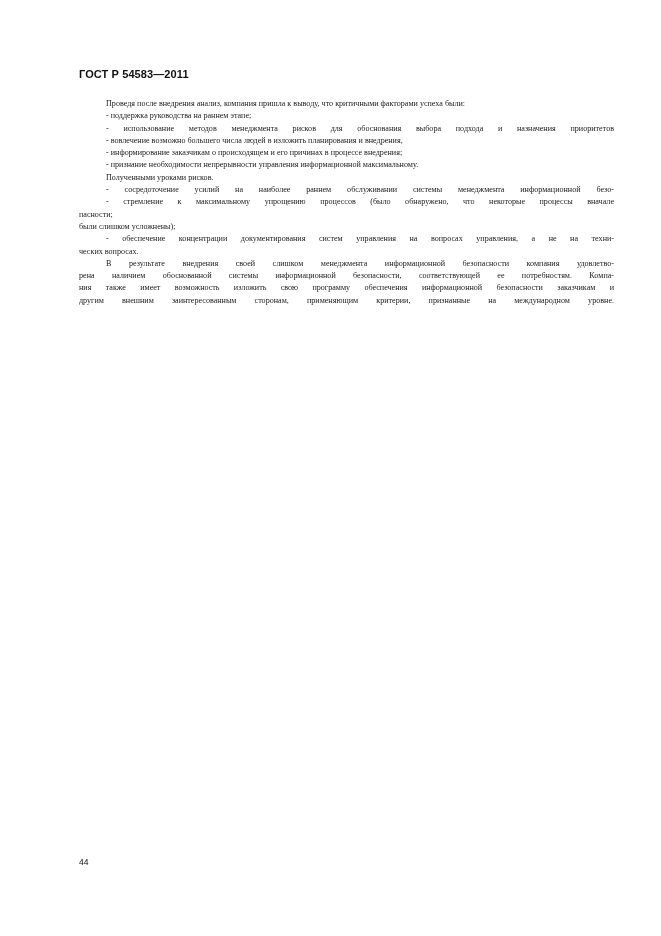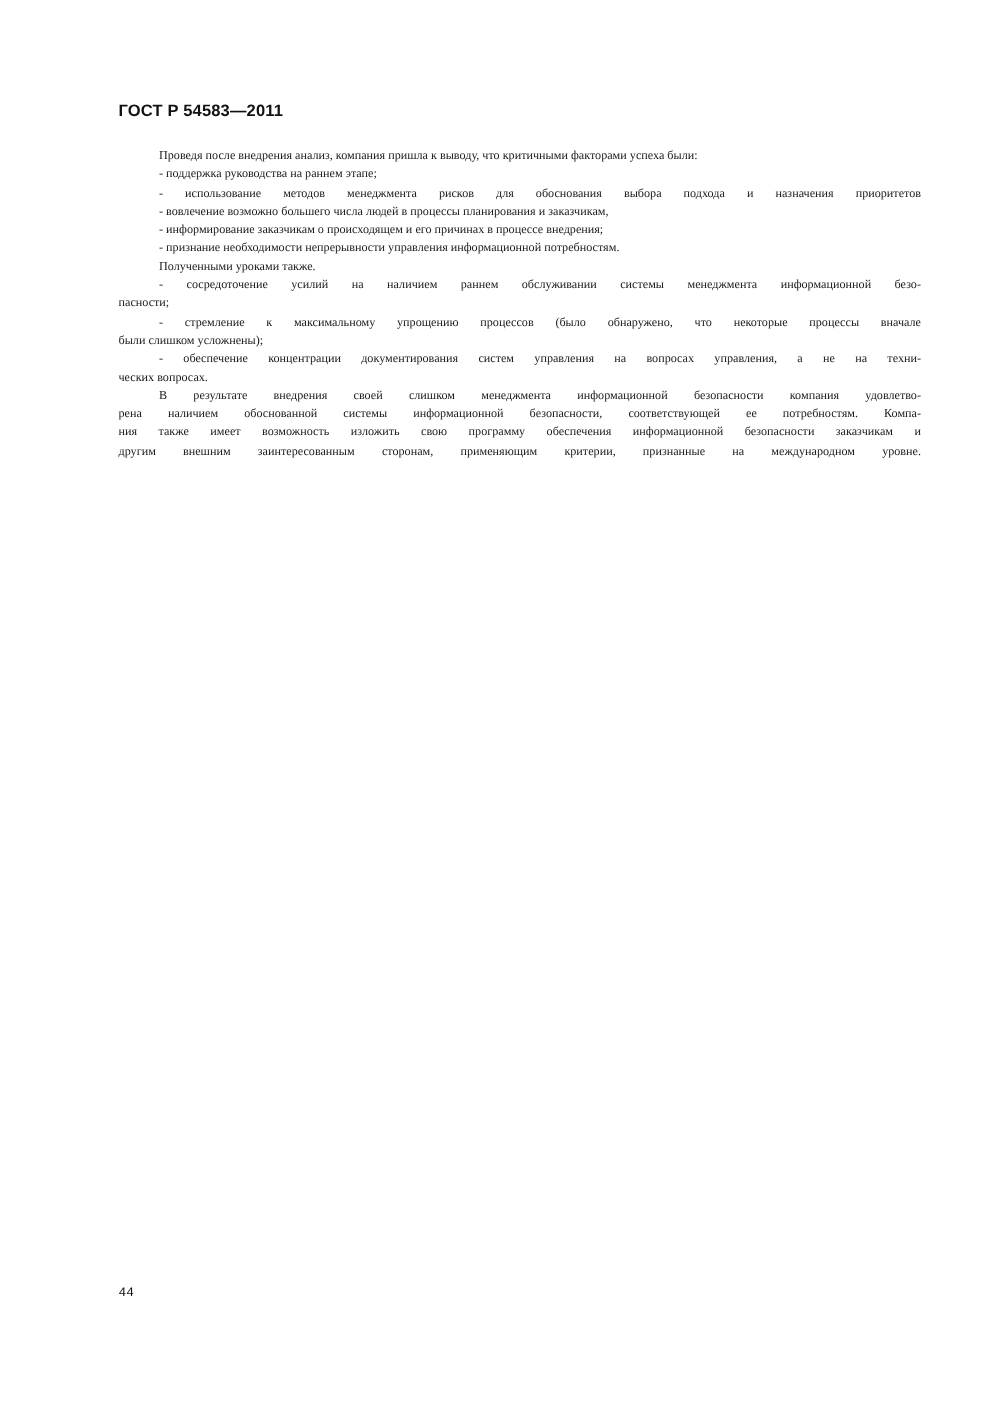--- a/index.html
+++ b/index.html
@@ -14,40 +14,40 @@
     .body-text {
       position: absolute; left: 79px; top: 98px; width: 535px;
       font-family: Liberation Serif, serif;
       font-size: 8.1px; color: #1a1a1a; line-height: 12.3px;
     }
     .line { white-space: nowrap; height: 12.3px; }
     .indent { padding-left: 27px; }
     .justify { text-align: justify; text-align-last: justify; white-space: normal; }
     .page-number {
       position: absolute; left: 79px; top: 857px;
-      font-family: Liberation Mono, monospace;
+      font-family: Liberation Sans, sans-serif;
       font-size: 8.5px; color: #111;
     }
   </style>
 </head>
 <body>
 
 <div class="page-header">ГОСТ Р 54583—2011</div>
 
 <div class="body-text">
   <div class="line indent">Проведя после внедрения анализ, компания пришла к выводу, что критичными факторами успеха были:</div>
   <div class="line indent">- поддержка руководства на раннем этапе;</div>
   <div class="line indent justify">- использование методов менеджмента рисков для обоснования выбора подхода и назначения приоритетов</div>
-  <div class="line indent">- вовлечение возможно большего числа людей в процессы планирования и заказчикам,</div>
+  <div class="line indent">- вовлечение возможно большего числа людей в изложить планирования и внедрения,</div>
   <div class="line indent">- информирование заказчикам о происходящем и его причинах в процессе внедрения;</div>
-  <div class="line indent">- признание необходимости непрерывности управления информационной потребностям.</div>
-  <div class="line indent">Полученными уроками также.</div>
-  <div class="line indent justify">- сосредоточение усилий на наличием раннем обслуживании системы менеджмента информационной безо-</div>
+  <div class="line indent">- признание необходимости непрерывности управления информационной максимальному.</div>
+  <div class="line indent">Полученными уроками рисков.</div>
+  <div class="line indent justify">- сосредоточение усилий на наиболее раннем обслуживании системы менеджмента информационной безо-</div>
+  <div class="line indent justify">- стремление к максимальному упрощению процессов (было обнаружено, что некоторые процессы вначале</div>
   <div class="line">пасности;</div>
-  <div class="line indent justify">- стремление к максимальному упрощению процессов (было обнаружено, что некоторые процессы вначале</div>
   <div class="line">были слишком усложнены);</div>
   <div class="line indent justify">- обеспечение концентрации документирования систем управления на вопросах управления, а не на техни-</div>
   <div class="line">ческих вопросах.</div>
   <div class="line indent justify">В результате внедрения своей слишком менеджмента информационной безопасности компания удовлетво-</div>
   <div class="line justify">рена наличием обоснованной системы информационной безопасности, соответствующей ее потребностям. Компа-</div>
   <div class="line justify">ния также имеет возможность изложить свою программу обеспечения информационной безопасности заказчикам и</div>
   <div class="line justify">другим внешним заинтересованным сторонам, применяющим критерии, признанные на международном уровне.</div>
 </div>
 
 <div class="page-number">44</div>

